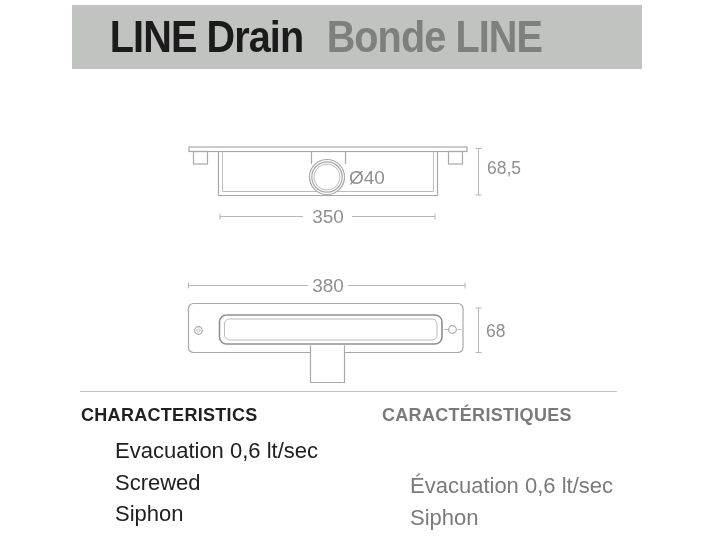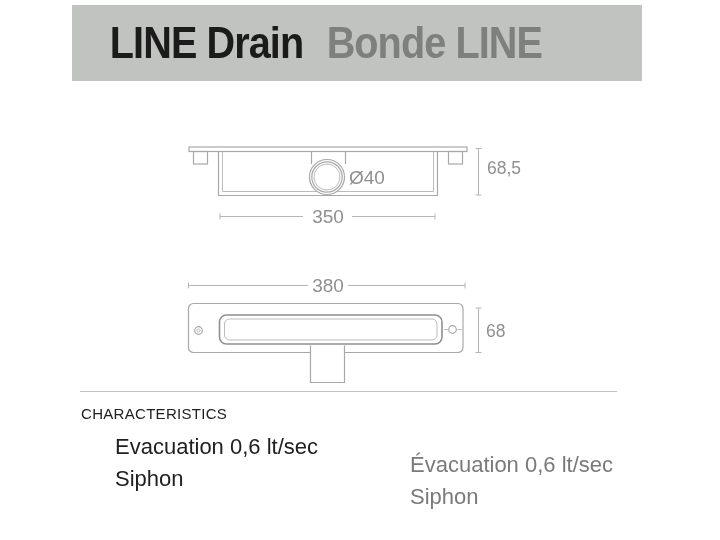--- a/index.html
+++ b/index.html
@@ -2,21 +2,21 @@
 <html><head>
 <meta charset="utf-8">
 <style>
   html,body{margin:0;padding:0;}
   body{
     width:720px;height:540px;position:relative;background:#ffffff;
     font-family:"Liberation Sans", sans-serif;overflow:hidden;
   }
   
   .title-bar{
-    position:absolute;left:72px;top:5px;width:570px;height:76px;
+    position:absolute;left:72px;top:5px;width:570px;height:64px;
     background:#c0c3bf;display:flex;align-items:center;
   }
   .title-text{
     display:flex;gap:26px;padding-left:42px;
     transform:scaleX(0.9);transform-origin:left center;
     font-weight:bold;font-size:44px;letter-spacing:-1px;white-space:nowrap;
   }
   .title-en{color:#1b1b1b;}
   .title-fr{color:#7d807d;}
   
@@ -31,21 +31,21 @@
   
   .divider{
     position:absolute;left:80px;top:391px;width:537px;height:0;
     border-top:1.5px solid #c1c1c1;
   }
   
   .chars-col{position:absolute;top:405px;white-space:nowrap;}
   .chars-col.en{left:81px;color:#202020;}
   .chars-col.fr{left:382px;color:#7a7a7a;}
   .chars-col h2{
-    margin:0 0 9px 0;font-size:15px;font-weight:400;letter-spacing:0.3px;
+    margin:0 0 9px 0;font-size:18px;font-weight:700;letter-spacing:0.3px;
   }
   .chars-col ul{list-style:none;margin:0;padding:0;font-size:22px;}
   .chars-col.en ul{padding-left:34px;margin-top:7px;}
   .chars-col.fr ul{padding-left:28px;margin-top:44px;}
   .chars-col li{height:31.5px;line-height:31.5px;}
 </style>
 </head>
 <body>
 
 <div class="page">
@@ -123,24 +123,26 @@
     </g>
   </svg>
 
   <div class="divider"></div>
 
   <section>
     <div class="chars-col en">
       <h2>CHARACTERISTICS</h2>
       <ul>
         <li>Evacuation 0,6 lt/sec</li>
+        <li>Screwed</li>
         <li>Siphon</li>
       </ul>
     </div>
     <div class="chars-col fr">
+      <h2>CARACTÉRISTIQUES</h2>
       <ul>
         <li>Évacuation 0,6 lt/sec</li>
         <li>Siphon</li>
       </ul>
     </div>
   </section>
 
 </div>
 
 </body></html>

